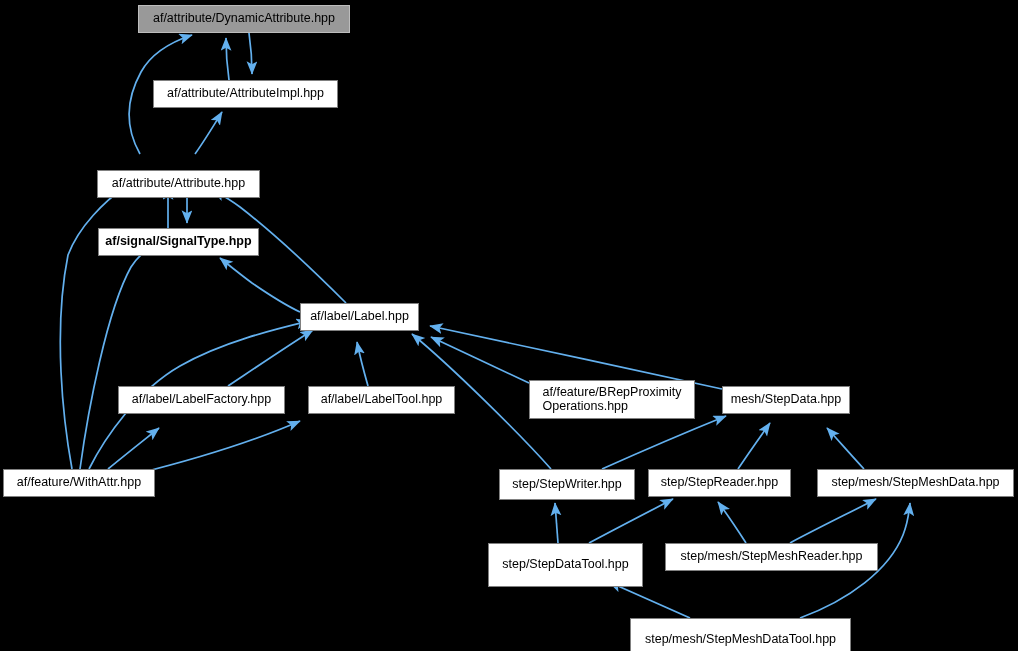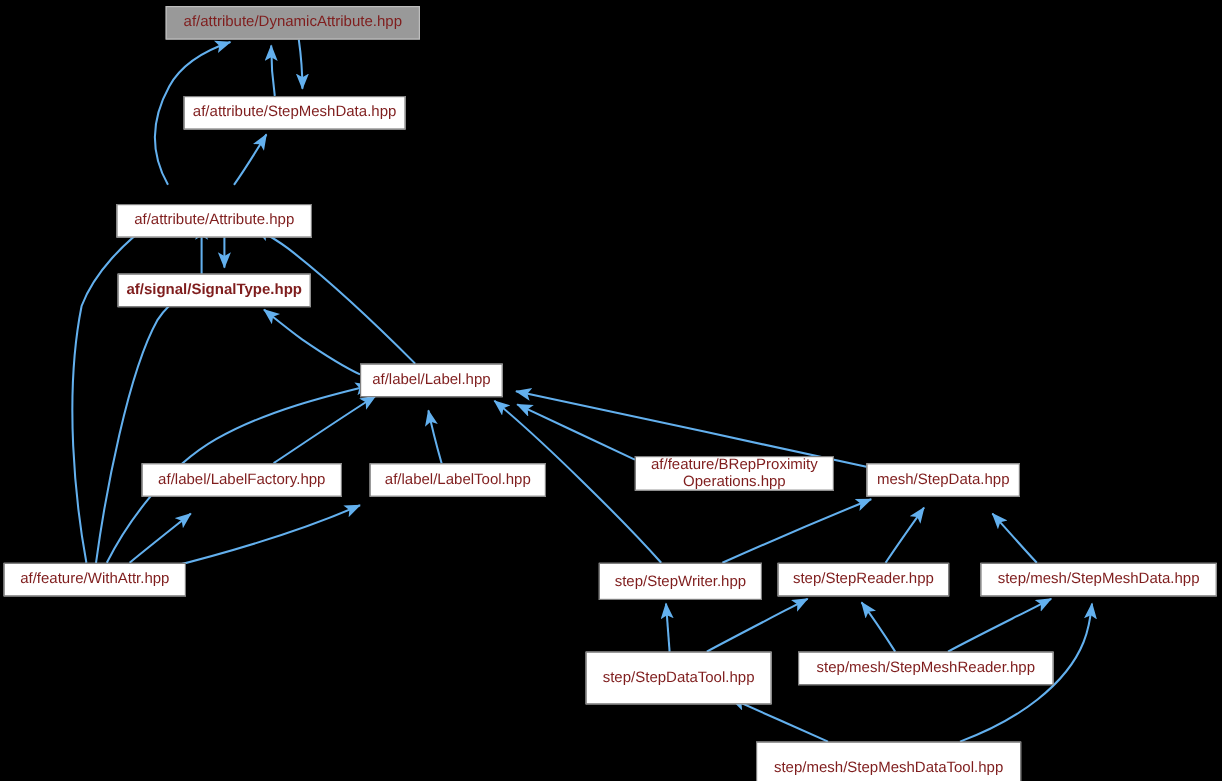--- a/index.html
+++ b/index.html
@@ -3,21 +3,21 @@
 <meta charset="utf-8">
 <style>
   html,body{margin:0;padding:0;background:#000;}
   body{width:1018px;height:651px;overflow:hidden;font-family:"Liberation Sans",sans-serif;}
   #graph{position:relative;width:1018px;height:651px;background:#000;}
   svg{position:absolute;left:0;top:0;}
   .nodebox{
     position:absolute;box-sizing:border-box;
     background:#ffffff;border:1px solid #808080;
     display:flex;align-items:center;justify-content:center;
-    font-size:12.5px;color:#7f1d1d;line-height:1.08;text-align:center;
+    font-size:12.5px;color:#000000;line-height:1.08;text-align:left;
     white-space:pre-line;
   }
   .nodebox.highlight{background:#999999;border:1px solid #bdbdbd;}
 </style>
 </head>
 <body>
 
 <div id="graph">
   <svg id="edge-layer" width="1018" height="651">
     <defs>
@@ -50,27 +50,27 @@
         <path d="M 558,543 C 557,530 556,516 555,503" fill="none" stroke="#63b0ee" stroke-width="1.7" marker-end="url(#arrowhead)"></path>
         <path d="M 589,543 C 617,528 650,511 673,499" fill="none" stroke="#63b0ee" stroke-width="1.7" marker-end="url(#arrowhead)"></path>
         <path d="M 746,543 C 737,529 727,514 718,502" fill="none" stroke="#63b0ee" stroke-width="1.7" marker-end="url(#arrowhead)"></path>
         <path d="M 790,543 C 818,528 853,511 876,499" fill="none" stroke="#63b0ee" stroke-width="1.7" marker-end="url(#arrowhead)"></path>
         <path d="M 690,618 C 665,607 634,593 609,582" fill="none" stroke="#63b0ee" stroke-width="1.7" marker-end="url(#arrowhead)"></path>
         <path d="M 800,618 C 849,600 889,570 903,535 907,525 909,513 910,503" fill="none" stroke="#63b0ee" stroke-width="1.7" marker-end="url(#arrowhead)"></path>
       </g>
   </svg>
   <div id="nodes">
       <div class="nodebox highlight" style="left: 138px; top: 5px; width: 212px; height: 28px;">af/attribute/DynamicAttribute.hpp</div>
-      <div class="nodebox" style="left: 153px; top: 80px; width: 185px; height: 28px;">af/attribute/StepMeshData.hpp</div>
+      <div class="nodebox" style="left: 153px; top: 80px; width: 185px; height: 28px;">af/attribute/AttributeImpl.hpp</div>
       <div class="nodebox" style="left: 97px; top: 170px; width: 163px; height: 28px;">af/attribute/Attribute.hpp</div>
       <div class="nodebox" style="left: 98px; top: 228px; width: 161px; height: 28px; font-weight: bold;">af/signal/SignalType.hpp</div>
       <div class="nodebox" style="left: 300px; top: 303px; width: 119px; height: 28px;">af/label/Label.hpp</div>
       <div class="nodebox" style="left: 118px; top: 386px; width: 167px; height: 28px;">af/label/LabelFactory.hpp</div>
       <div class="nodebox" style="left: 308px; top: 386px; width: 147px; height: 28px;">af/label/LabelTool.hpp</div>
-      <div class="nodebox" style="left: 529px; top: 380px; width: 166px; height: 29px;">af/feature/BRepProximity
+      <div class="nodebox" style="left: 529px; top: 380px; width: 166px; height: 39px;">af/feature/BRepProximity
 Operations.hpp</div>
       <div class="nodebox" style="left: 722px; top: 386px; width: 128px; height: 28px;">mesh/StepData.hpp</div>
       <div class="nodebox" style="left: 3px; top: 469px; width: 152px; height: 28px;">af/feature/WithAttr.hpp</div>
       <div class="nodebox" style="left: 487px; top: 469px; width: 136px; height: 31px; margin-left: 12px;">step/StepWriter.hpp</div>
       <div class="nodebox" style="left: 648px; top: 469px; width: 143px; height: 28px;">step/StepReader.hpp</div>
       <div class="nodebox" style="left: 817px; top: 469px; width: 197px; height: 28px;">step/mesh/StepMeshData.hpp</div>
       <div class="nodebox" style="left: 488px; top: 543px; width: 155px; height: 44px;">step/StepDataTool.hpp</div>
       <div class="nodebox" style="left: 665px; top: 543px; width: 213px; height: 28px;">step/mesh/StepMeshReader.hpp</div>
       <div class="nodebox" style="left: 630px; top: 618px; width: 221px; height: 44px;">step/mesh/StepMeshDataTool.hpp</div>
     </div>

